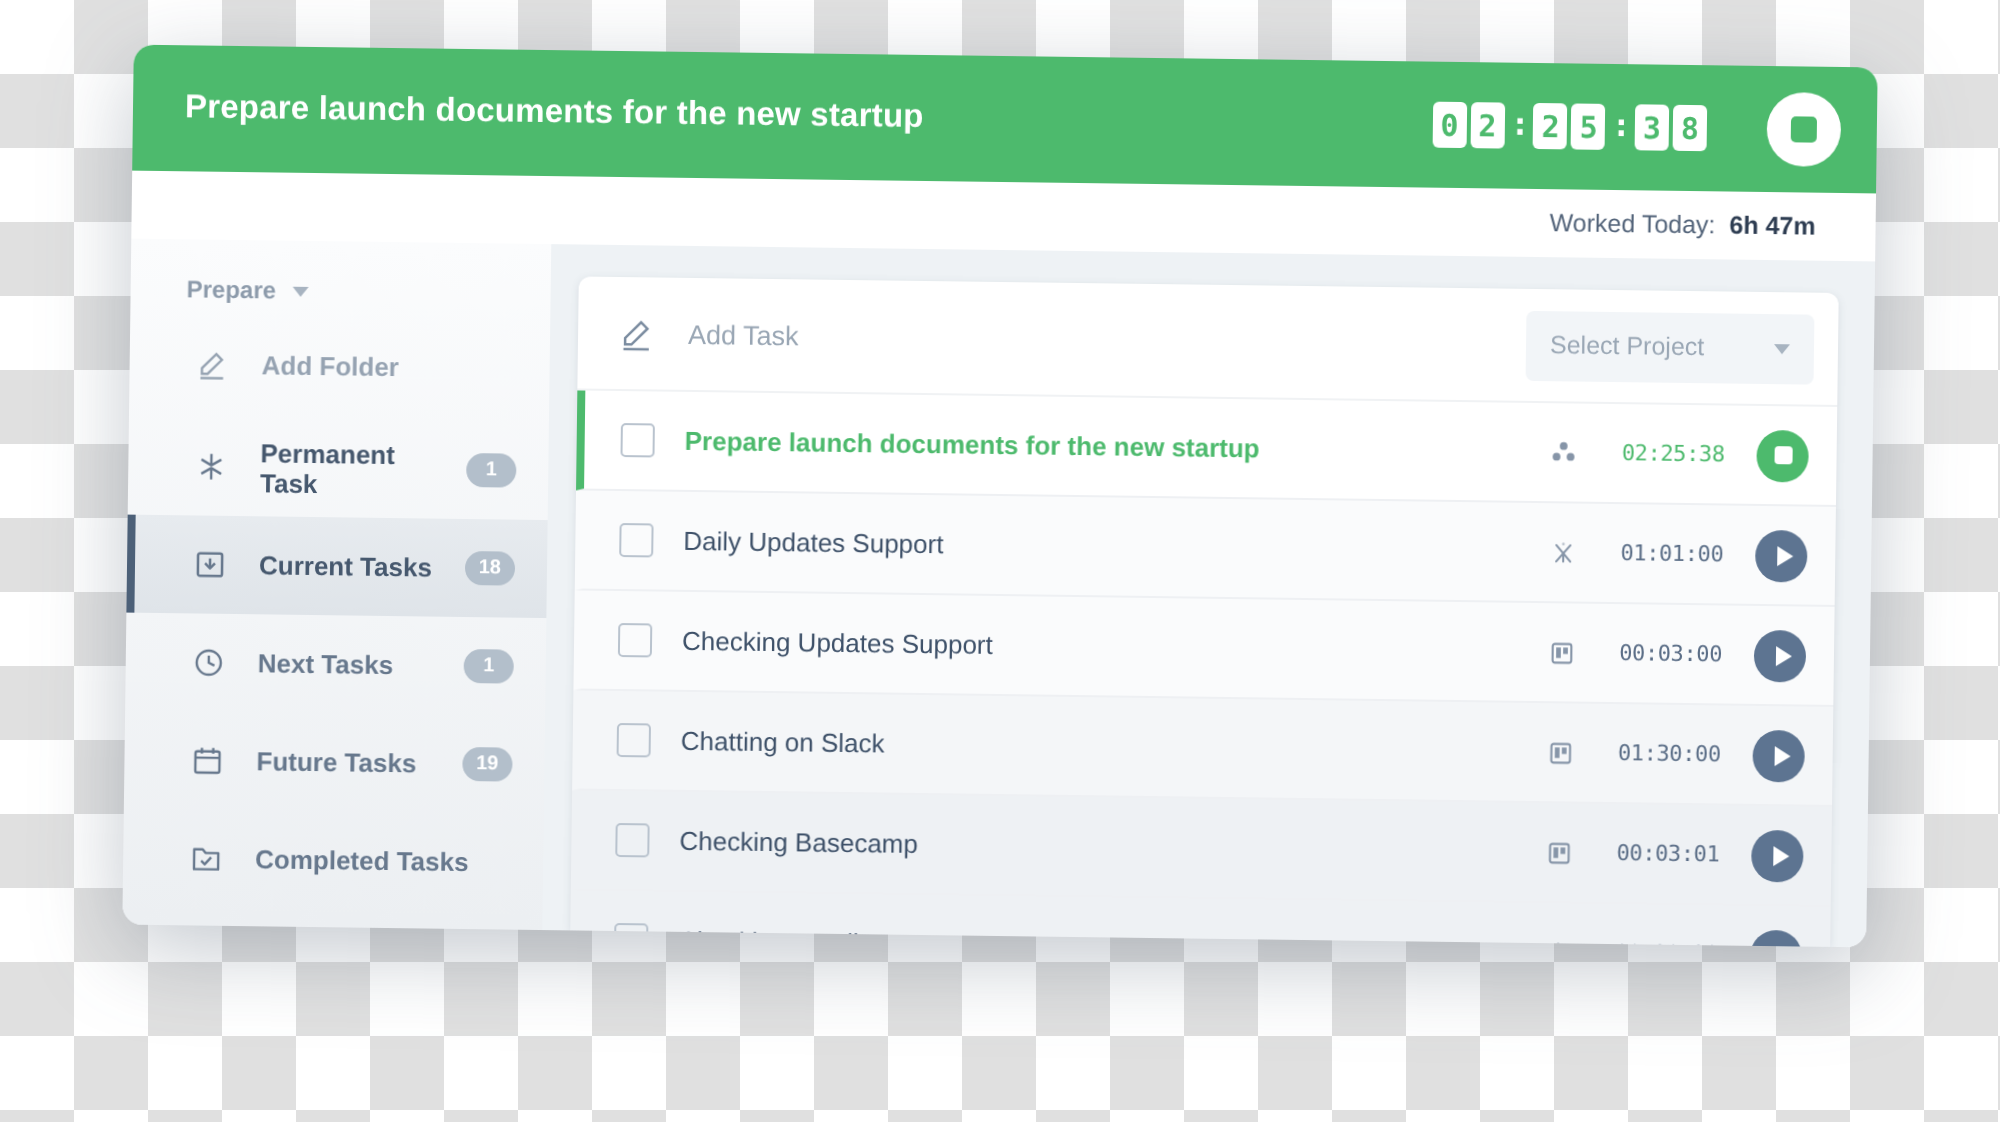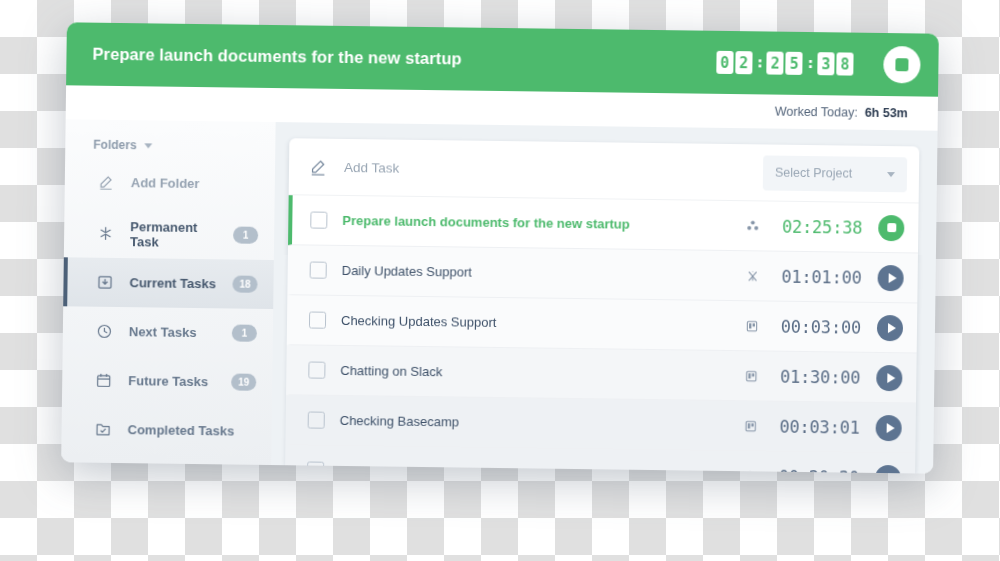--- a/index.html
+++ b/index.html
@@ -300,21 +300,21 @@
     width: 26px;
     flex: 0 0 26px;
     display: flex;
     align-items: center;
     justify-content: center;
     color: #8695a8;
     margin-right: 16px;
   }
   .rtime {
     font-family: "DejaVu Sans Mono", monospace;
-    font-size: 17px;
+    font-size: 11px;
     color: #5b6e87;
     margin-right: 16px;
     letter-spacing: -.2px;
   }
   .row.active .rtime { color: #4dba6d; }
   .play-btn, .stop-sm {
     width: 26px; height: 26px;
     border-radius: 50%;
     flex: 0 0 26px;
     display: flex; align-items: center; justify-content: center;
@@ -358,29 +358,29 @@
         <span class="tdigit">8</span>
       </div>
 
       <button class="stop-btn">
         <i></i>
       </button>
     </div>
 
     <div class="worked-strip">
       <span class="worked-label">Worked Today:</span>
-      <span class="worked-value">6h 53m</span>
+      <span class="worked-value">6h 47m</span>
     </div>
 
     <div class="app-body">
 
       <div class="sidebar">
 
         <div class="folders-head">
-          <span class="lbl">Folders</span>
+          <span class="lbl">Prepare</span>
           <span class="caret"></span>
         </div>
 
         <div class="side-item add">
           <span class="ico">
             <svg width="17" height="17" viewBox="0 0 24 24" fill="none" stroke="currentColor" stroke-width="1.7">
               <path d="M14.5 4.5 L18.5 8.5 L8.5 18.5 L4.5 18.5 L4.5 14.5 Z"></path>
               <path d="M3.5 21.5 L19.5 21.5"></path>
             </svg>
           </span>

